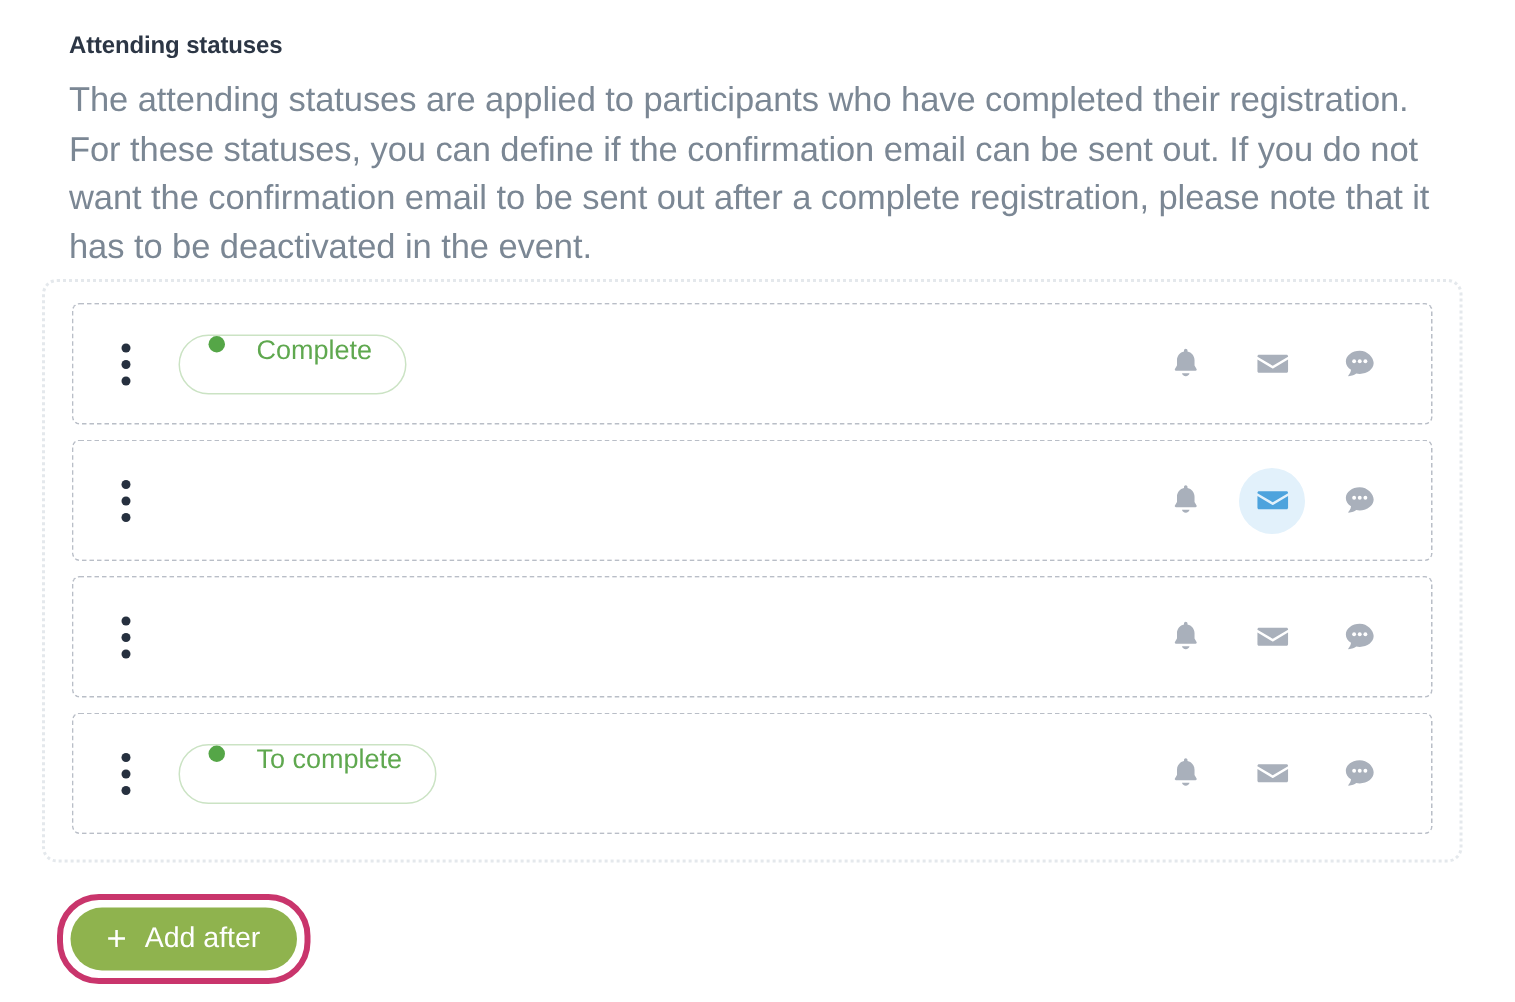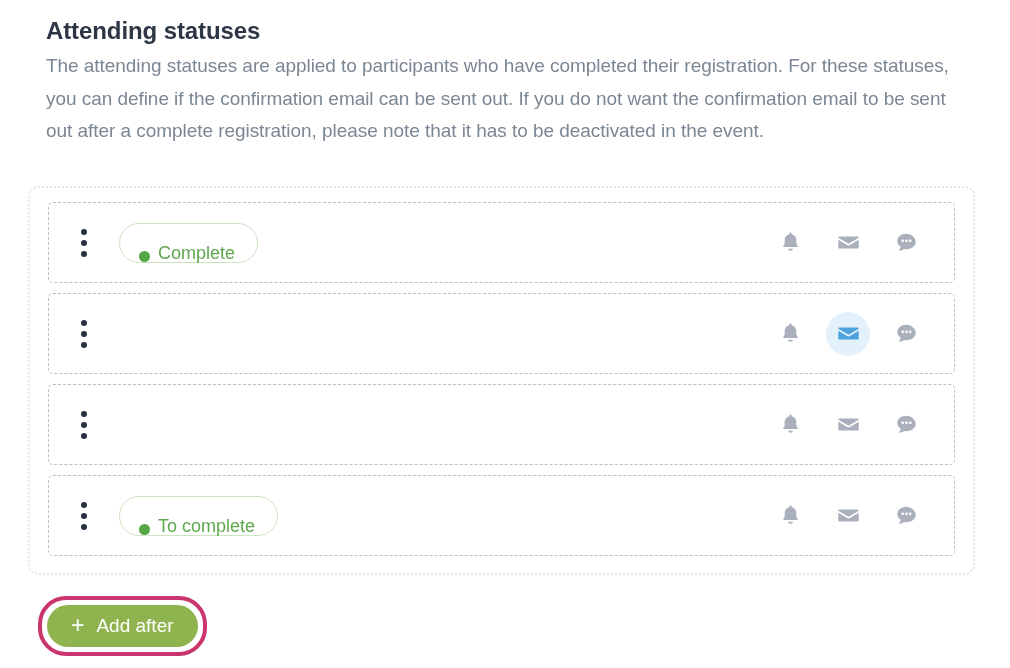--- a/index.html
+++ b/index.html
@@ -18,29 +18,29 @@
   .page {
     position: relative;
     width: 1010px;
     height: 668px;
     box-sizing: border-box;
     padding: 18px 34px 0 46px;
   }
 
   
   .section-title {
-    font-size: 24px;
+    font-size: 16px;
     font-weight: bold;
     color: #2c3645;
     letter-spacing: -0.1px;
     margin: 0 0 6px 0;
     line-height: 26px;
   }
   .section-desc {
-    font-size: 19px;
+    font-size: 23px;
     line-height: 32.5px;
     color: #7b8794;
     font-weight: normal;
     margin: 0;
     max-width: 915px;
     letter-spacing: -0.05px;
   }
 
   
   .status-container {
@@ -90,22 +90,22 @@
     display: block;
     width: 6px;
     height: 6px;
     border-radius: 50%;
     background: #26303f;
   }
 
   
   .status-pill {
     display: inline-flex;
-    align-items: flex-end;
-    gap: 8px;
+    align-items: flex-start;
+    gap: 21px;
     height: 40px;
     box-sizing: border-box;
     padding: 0 22px 0 19px;
     border: 1px solid #cbe3c4;
     border-radius: 20px;
     background: #ffffff;
     margin-left: 22px;
     white-space: nowrap;
   }
   .pill-dot {

